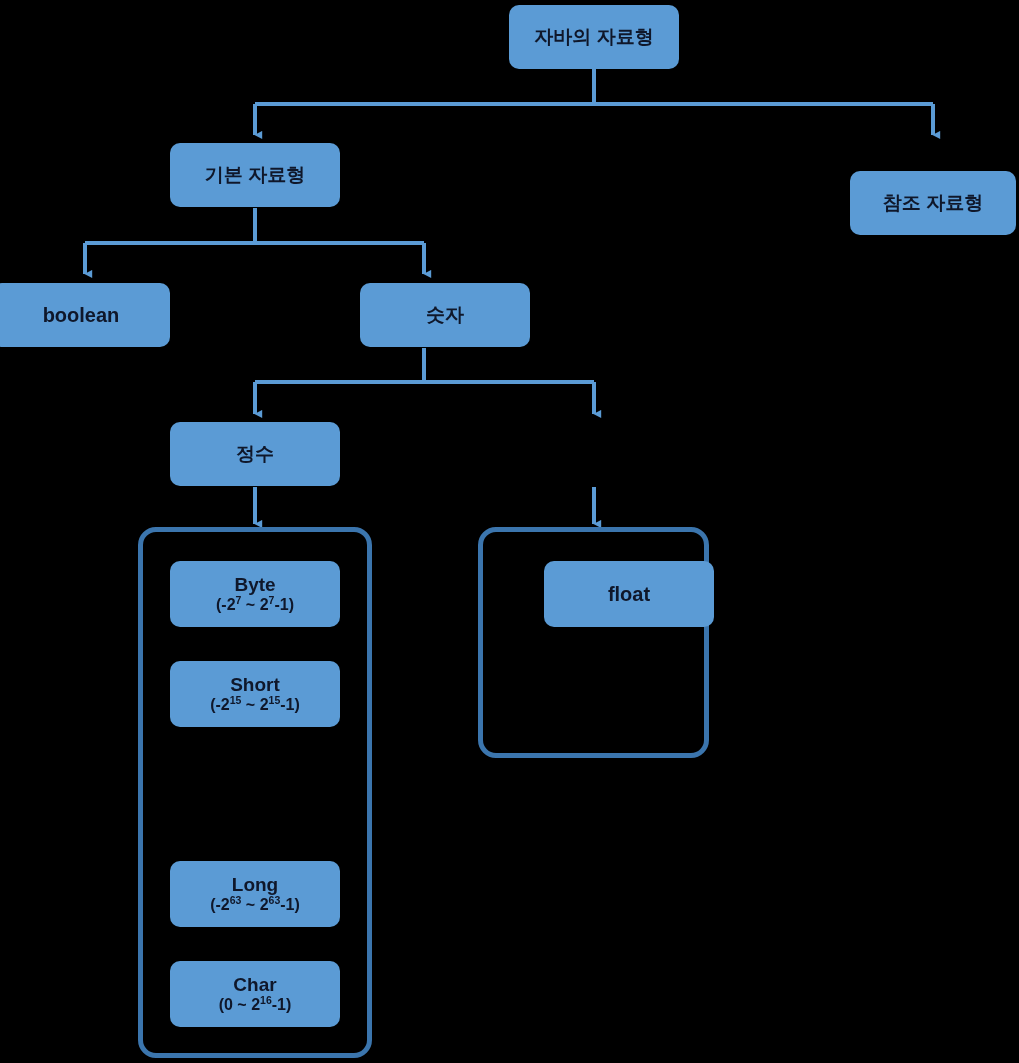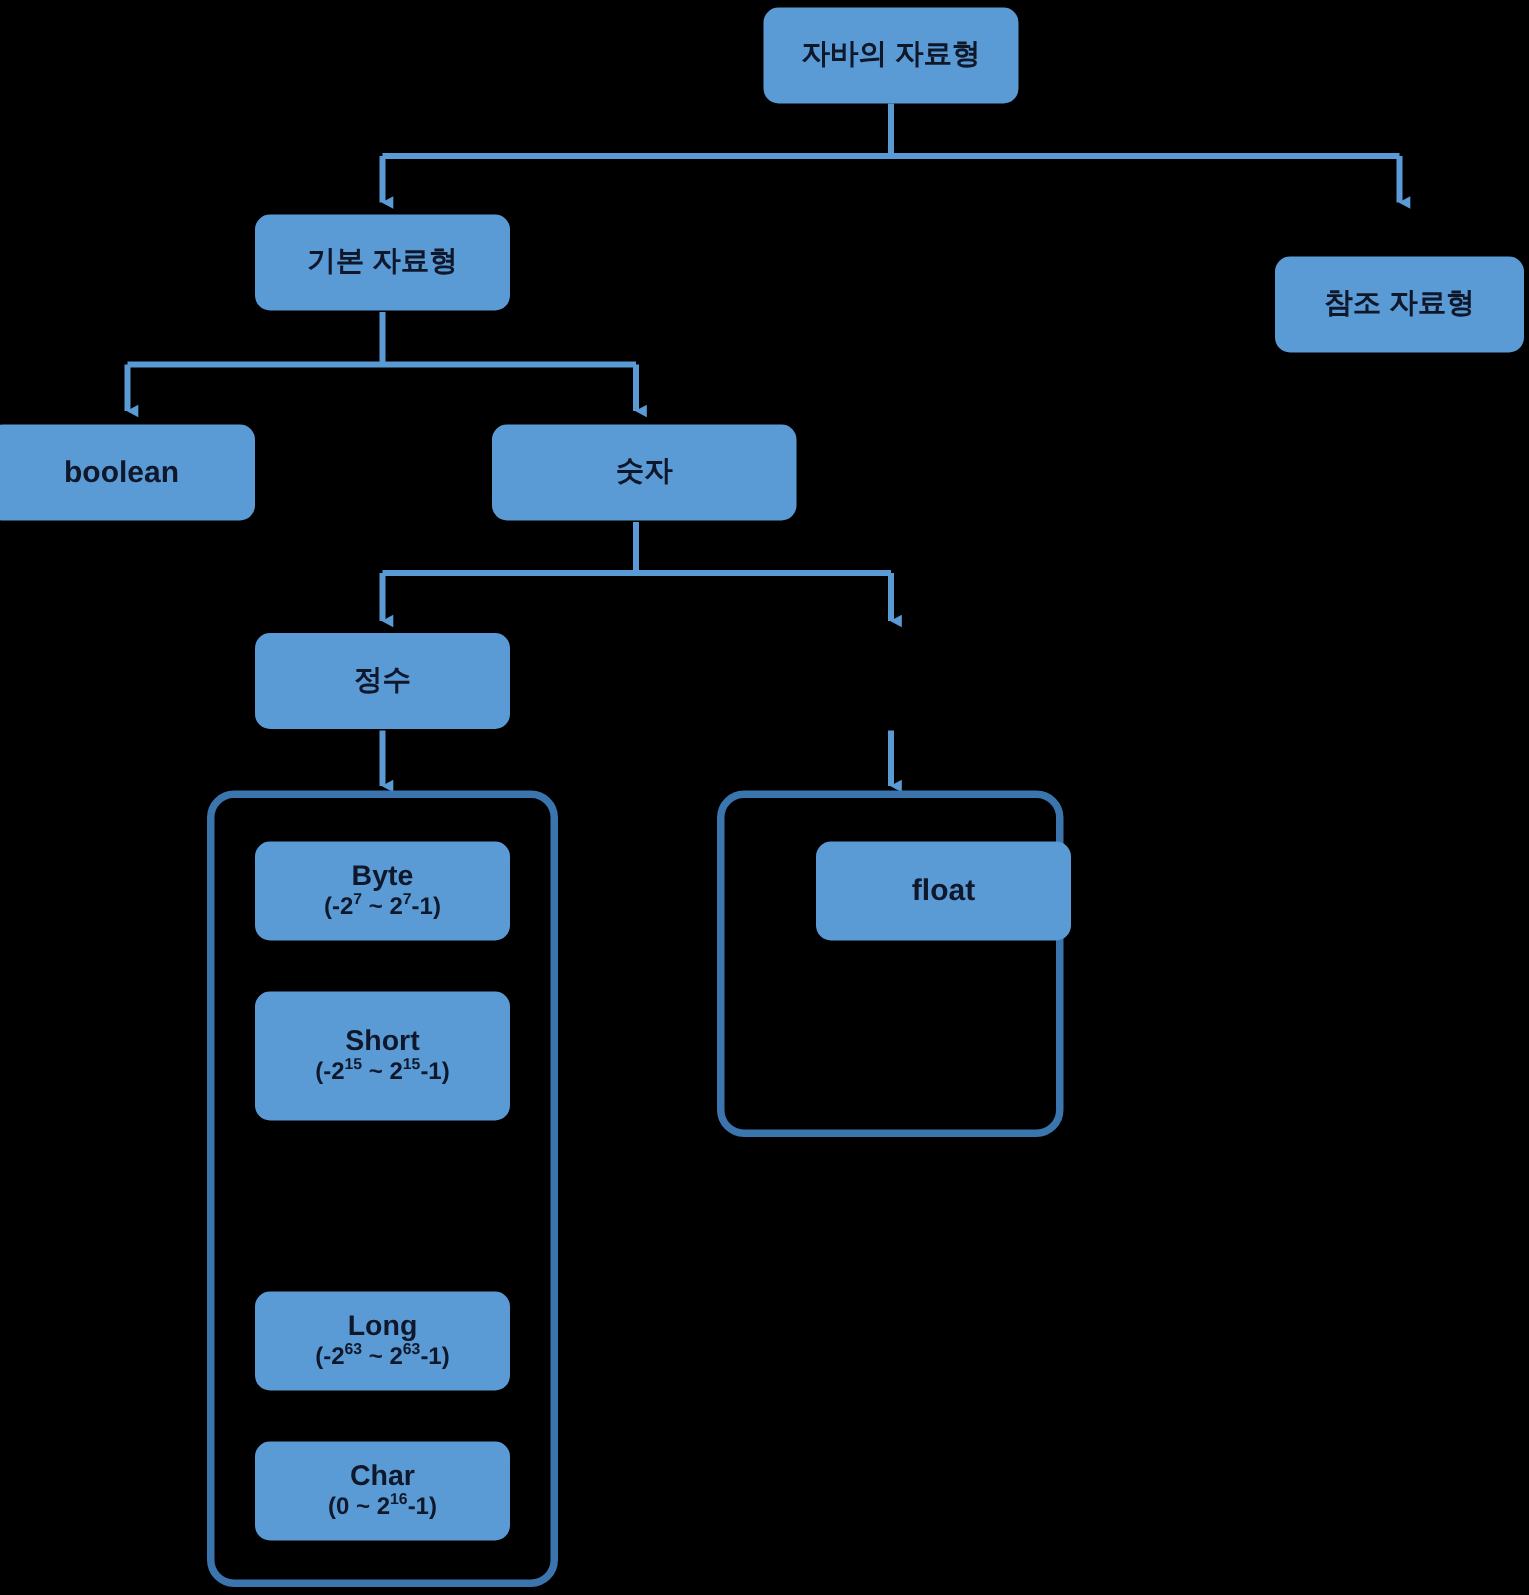--- a/index.html
+++ b/index.html
@@ -120,39 +120,39 @@
   </div>
 
   <div class="node ko" style="left:850px; top:143px; width:166px; height:64px;margin-top:28px;">
     <span class="title">참조 자료형</span>
   </div>
 
   <div class="node en" style="left:-8px; top:283px; width:178px; height:64px;">
     <span class="title">boolean</span>
   </div>
 
-  <div class="node ko" style="left:328px; top:283px; width:203px; height:64px;">
+  <div class="node ko" style="left:360px; top:283px; width:170px; height:64px;">
     <span class="title">숫자</span>
   </div>
 
   <div class="node ko" style="left:170px; top:422px; width:170px; height:64px;">
     <span class="title">정수</span>
   </div>
 
 
   <div class="group-box" style="left:138px; top:527px; width:234px; height:531px;"></div>
 
   <div class="node leaf" style="left:170px; top:561px; width:170px; height:66px;">
     <span class="title">Byte</span>
     <span class="range">
       <span>(-2</span><sup>7</sup><span> ~ 2</span><sup>7</sup><span>-1)</span>
     </span>
   </div>
 
-  <div class="node leaf" style="left:170px; top:661px; width:170px; height:86px;">
+  <div class="node leaf" style="left:170px; top:661px; width:170px; height:66px;">
     <span class="title">Short</span>
     <span class="range">
       <span>(-2</span><sup>15</sup><span> ~ 2</span><sup>15</sup><span>-1)</span>
     </span>
   </div>
 
 
   <div class="node leaf" style="left:170px; top:861px; width:170px; height:66px;">
     <span class="title">Long</span>
     <span class="range">

